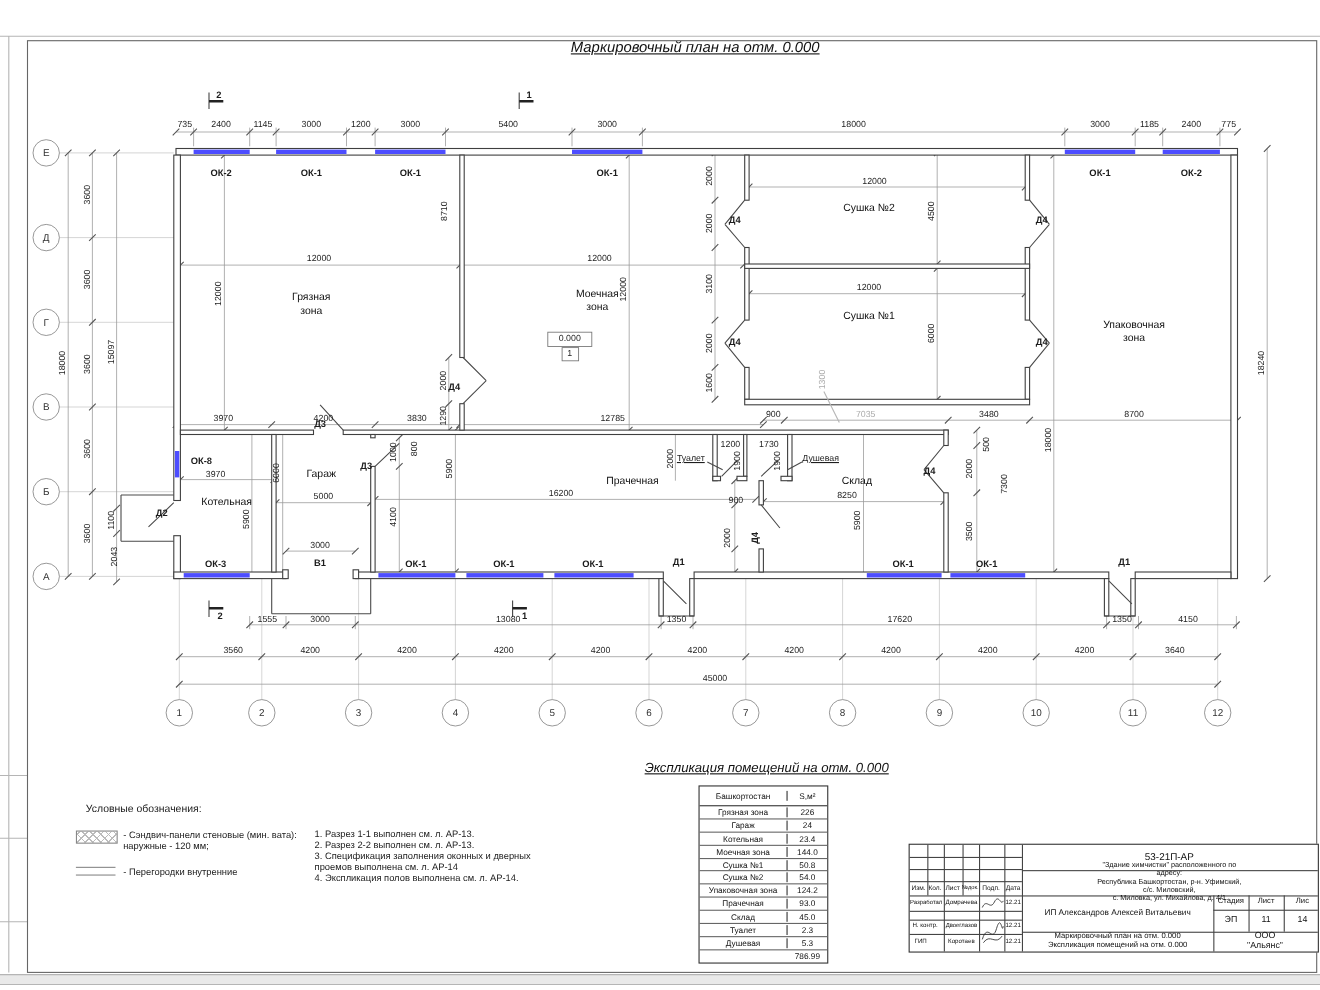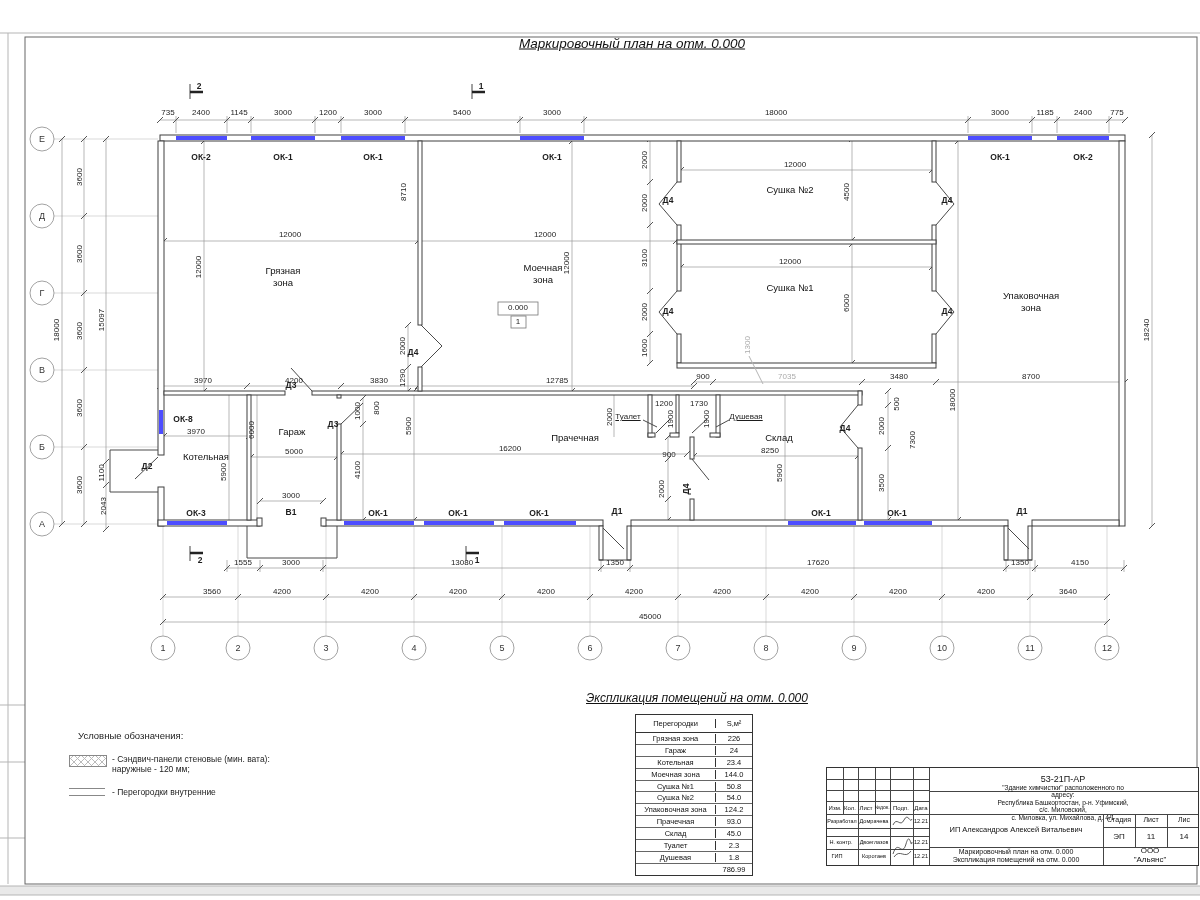--- a/index.html
+++ b/index.html
@@ -363,24 +363,29 @@
 <div class="dim" style="left:986px;top:592px">4200</div>
 <div class="dim" style="left:1068px;top:592px">3640</div>
 <div class="dim" style="left:650px;top:617px">45000</div>
 
 <div class="txt" style="left:78px;top:730px;font-size:9.5px">Условные обозначения:</div>
 <div class="hatch" style="left:69px;top:755px;width:36px;height:10px"></div>
 <div class="txt" style="left:112px;top:754px;font-size:8.5px">- Сэндвич-панели стеновые (мин. вата):
 наружные - 120 мм;</div>
 <div class="part" style="left:69px;top:788px;width:36px;height:6px"></div>
 <div class="txt" style="left:112px;top:787px;font-size:8.5px">- Перегородки внутренние</div>
+<div class="txt" style="left:286px;top:753px;font-size:8.5px">1. Разрез 1-1 выполнен см. л. АР-13.
+2. Разрез 2-2 выполнен см. л. АР-13.
+3. Спецификация заполнения оконных и дверных
+проемов выполнена см. л. АР-14
+4. Экспликация полов выполнена см. л. АР-14.</div>
 
 <div class="expl">
   <div class="hd">
-    <div class="c1">Перегородки</div>
+    <div class="c1">Башкортостан</div>
     <div class="c2">S,м²</div>
   </div>
   <div class="r">
         <div class="c1">Грязная зона</div>
         <div class="c2">226</div>
       </div>
   <div class="r">
         <div class="c1">Гараж</div>
         <div class="c2">24</div>
       </div>
@@ -411,21 +416,21 @@
   <div class="r">
         <div class="c1">Склад</div>
         <div class="c2">45.0</div>
       </div>
   <div class="r">
         <div class="c1">Туалет</div>
         <div class="c2">2.3</div>
       </div>
   <div class="r">
         <div class="c1">Душевая</div>
-        <div class="c2">1.8</div>
+        <div class="c2">5.3</div>
       </div>
   <div class="r">
         <div class="c1"></div>
         <div class="c2">786.99</div>
       </div>
 </div>
 
 <div class="stamp">
   <div class="sl" style="left:0;top:11px;width:102px;height:1px"></div>
   <div class="sl" style="left:0;top:22px;width:102px;height:1px"></div>

